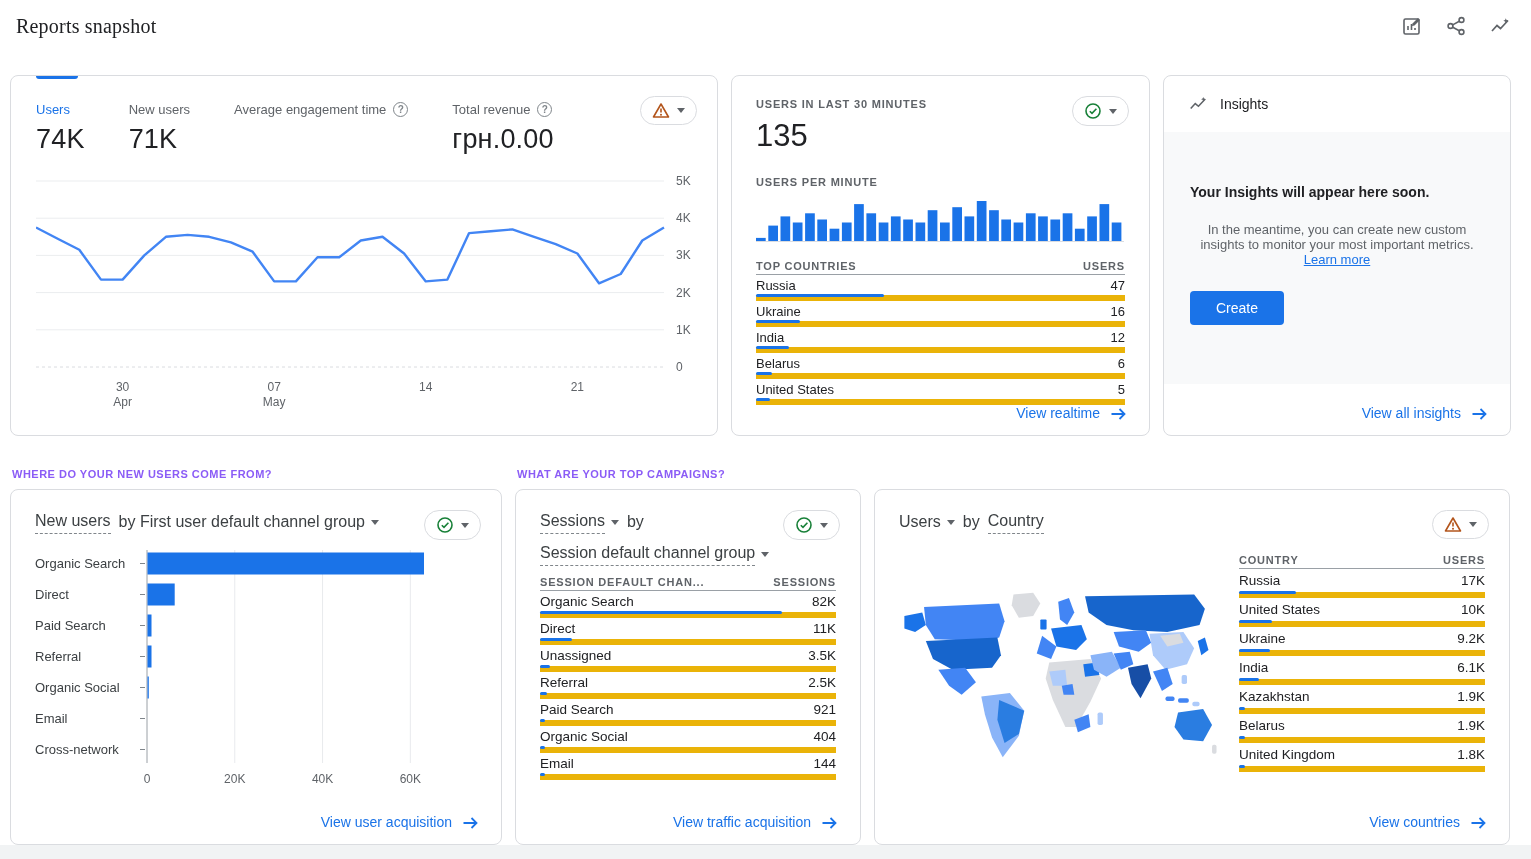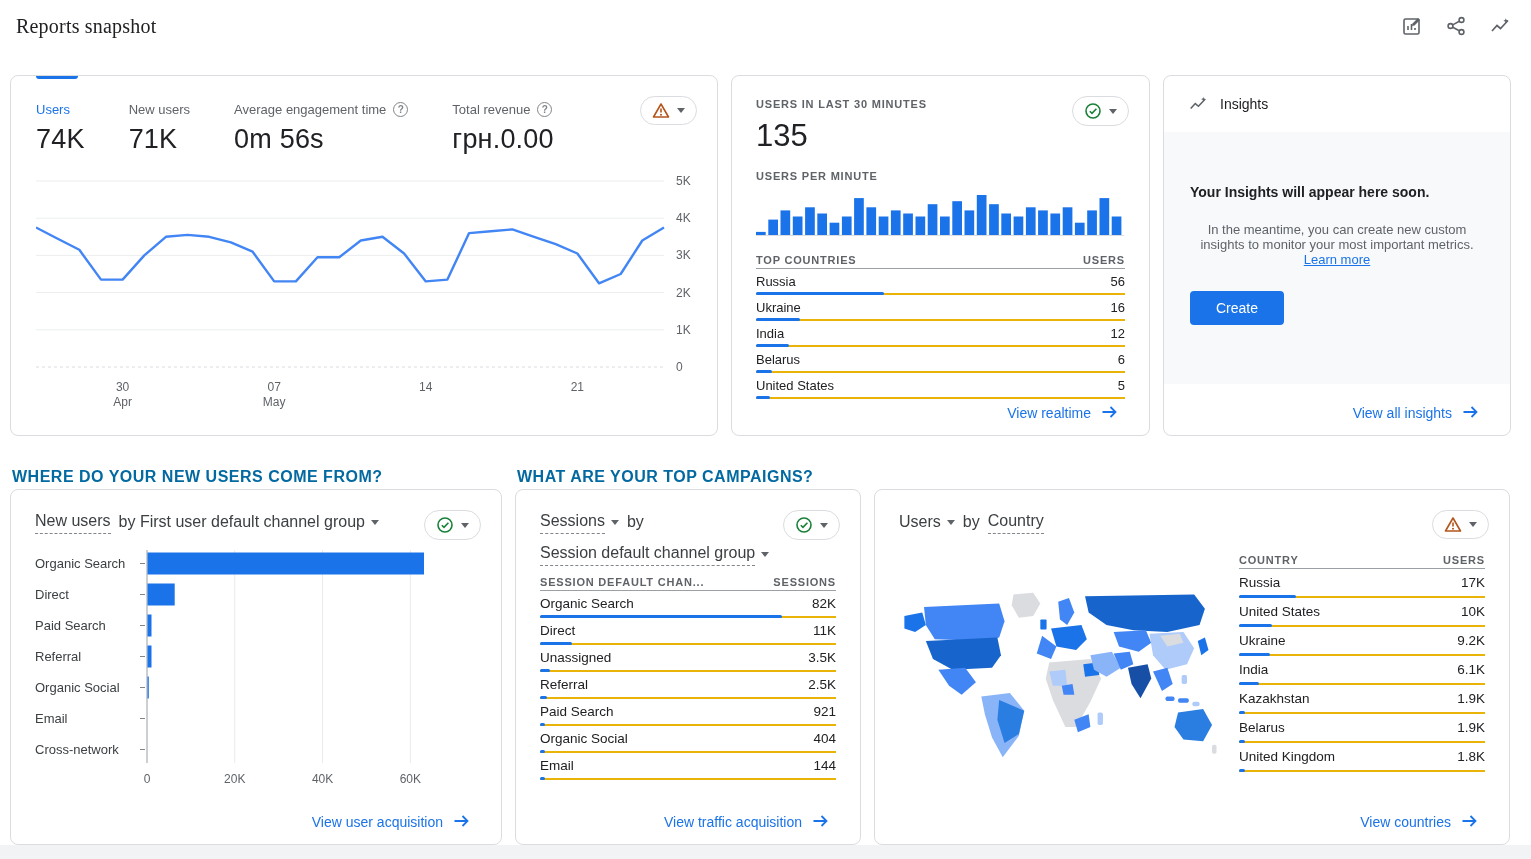--- a/index.html
+++ b/index.html
@@ -12,50 +12,50 @@
   .topbar-icons { display: flex; gap: 14px; align-items: center; }
   .icon-btn { background: none; border: none; width: 30px; height: 30px; display: flex; align-items: center; justify-content: center; cursor: pointer; border-radius: 50%; }
   .icon-btn svg { stroke: #5f6368; }
 
   .row1 { display: grid; grid-template-columns: 708px 419px 348px; gap: 13px; padding: 0 10px; margin-top: 27px; }
   .row2 { display: grid; grid-template-columns: 492px 346px 636px; gap: 13px; padding: 0 10px; margin-top: 32px; }
   .card { background: #fff; border: 1px solid #dadce0; border-radius: 8px; position: relative; }
   .row1 .card { height: 361px; }
   .row2 .card { height: 356px; }
 
-  .section-title { font-size: 16px; font-weight: 700; color: #0369a1; letter-spacing: .5px; margin: 0 2px 8px 2px; height: 13px; }
+  .section-title { font-size: 11px; font-weight: 700; color: #8b5cf6; letter-spacing: .5px; margin: 0 2px 8px 2px; height: 13px; }
   .section-title.empty { visibility: hidden; }
 
   
   .pill { position: absolute; top: 20px; right: 20px; display: flex; align-items: center; gap: 7px; border: 1px solid #dadce0; border-radius: 16px; padding: 5px 11px; background: #fff; cursor: pointer; }
   .caret { width: 0; height: 0; border-left: 4px solid transparent; border-right: 4px solid transparent; border-top: 5px solid #5f6368; display: inline-block; }
 
   
   .tab-indicator { position: absolute; top: 0; left: 25px; width: 42px; height: 3px; background: #1a73e8; border-radius: 0 0 3px 3px; }
   .metrics { display: flex; gap: 44px; padding: 26px 24px 0 25px; }
   .metric .m-label { font-size: 13px; color: #5f6368; display: flex; align-items: center; gap: 7px; white-space: nowrap; }
   .metric.selected .m-label { color: #1a73e8; }
   .metric .m-value { font-size: 27px; font-weight: 400; color: #202124; margin-top: 7px; letter-spacing: .2px; }
   .help { width: 15px; height: 15px; border: 1.5px solid #80868b; border-radius: 50%; color: #80868b; font-size: 10px; font-weight: 700; display: inline-flex; align-items: center; justify-content: center; }
   .trend-wrap { padding: 14px 24px 0 25px; }
 
   
   .rt-pad { padding: 22px 24px 0 24px; }
   .small-caps { font-size: 11px; font-weight: 700; letter-spacing: .8px; color: #5f6368; }
   .rt-big { font-size: 31px; font-weight: 400; color: #202124; margin-top: 8px; }
-  .rt-perminute { margin-top: 16px; }
+  .rt-perminute { margin-top: 22px; }
   .rt-bars { margin-top: 8px; }
 
   .t-head { display: flex; justify-content: space-between; padding-bottom: 2px; border-bottom: 1px solid #9aa0a6; }
-  .t-row { position: relative; display: flex; justify-content: space-between; align-items: center; height: 26px; border-bottom: 2px solid #eab308; font-size: 13px; color: #202124; }
+  .t-row { position: relative; display: flex; justify-content: space-between; align-items: center; height: 26px; border-bottom: 6px solid #eab308; font-size: 13px; color: #202124; }
   .t-row .t-val { color: #202124; }
   .t-bar { position: absolute; left: 0; bottom: -2px; height: 3px; background: #1a73e8; border-radius: 2px; }
   .rt-table { margin-top: 14px; }
 
-  .card-link { position: absolute; right: 31px; bottom: 14px; display: flex; align-items: flex-start; gap: 10px; color: #1a73e8; font-size: 14px; text-decoration: none; cursor: pointer; background: none; border: none; font-family: inherit; }
+  .card-link { position: absolute; right: 22px; bottom: 14px; display: flex; align-items: flex-end; gap: 10px; color: #1a73e8; font-size: 14px; text-decoration: none; cursor: pointer; background: none; border: none; font-family: inherit; }
   .card-link svg { stroke: #1a73e8; }
 
   
   .ins-head { display: flex; align-items: center; gap: 12px; padding: 18px 24px; font-size: 14px; color: #202124; }
   .ins-panel { background: #f8f9fa; height: 252px; display: flex; flex-direction: column; align-items: flex-start; text-align: center; padding: 52px 26px 0 26px; }
   .ins-headline { font-size: 14px; font-weight: 700; color: #202124; }
   .ins-body { font-size: 13px; color: #5f6368; line-height: 15px; margin-top: 22px; }
   .ins-body a { color: #1a73e8; text-decoration: underline; cursor: pointer; }
   .ins-create { margin-top: 24px; background: #1a73e8; color: #fff; border: none; border-radius: 4px; padding: 9px 26px; font-size: 14px; font-family: inherit; cursor: pointer; }
 
@@ -125,21 +125,20 @@
       </div>
       <div class="metric">
         <div class="m-label">New users</div>
         <div class="m-value">71K</div>
       </div>
       <div class="metric">
         <div class="m-label">
           <span>Average engagement time</span>
           <span class="help">?</span>
         </div>
-        <div class="m-value">0m 56s</div>
       </div>
       <div class="metric">
         <div class="m-label">
           <span>Total revenue</span>
           <span class="help">?</span>
         </div>
         <div class="m-value">грн.0.00</div>
       </div>
     </div>
     <div class="trend-wrap">
@@ -213,21 +212,21 @@
           <line x1="0" y1="45.5" x2="368" y2="45.5" stroke="#dadce0" stroke-width="1"></line>
         </svg>
       <div class="rt-table">
         <div class="t-head small-caps">
           <span>TOP COUNTRIES</span>
           <span>USERS</span>
         </div>
         <div>
             <div class="t-row">
               <span>Russia</span>
-              <span class="t-val">56</span>
+              <span class="t-val">47</span>
               <span class="t-bar" style="width: max(34.81%, 5px);"></span>
             </div>
             <div class="t-row">
               <span>Ukraine</span>
               <span class="t-val">16</span>
               <span class="t-bar" style="width: max(11.85%, 5px);"></span>
             </div>
             <div class="t-row">
               <span>India</span>
               <span class="t-val">12</span>

